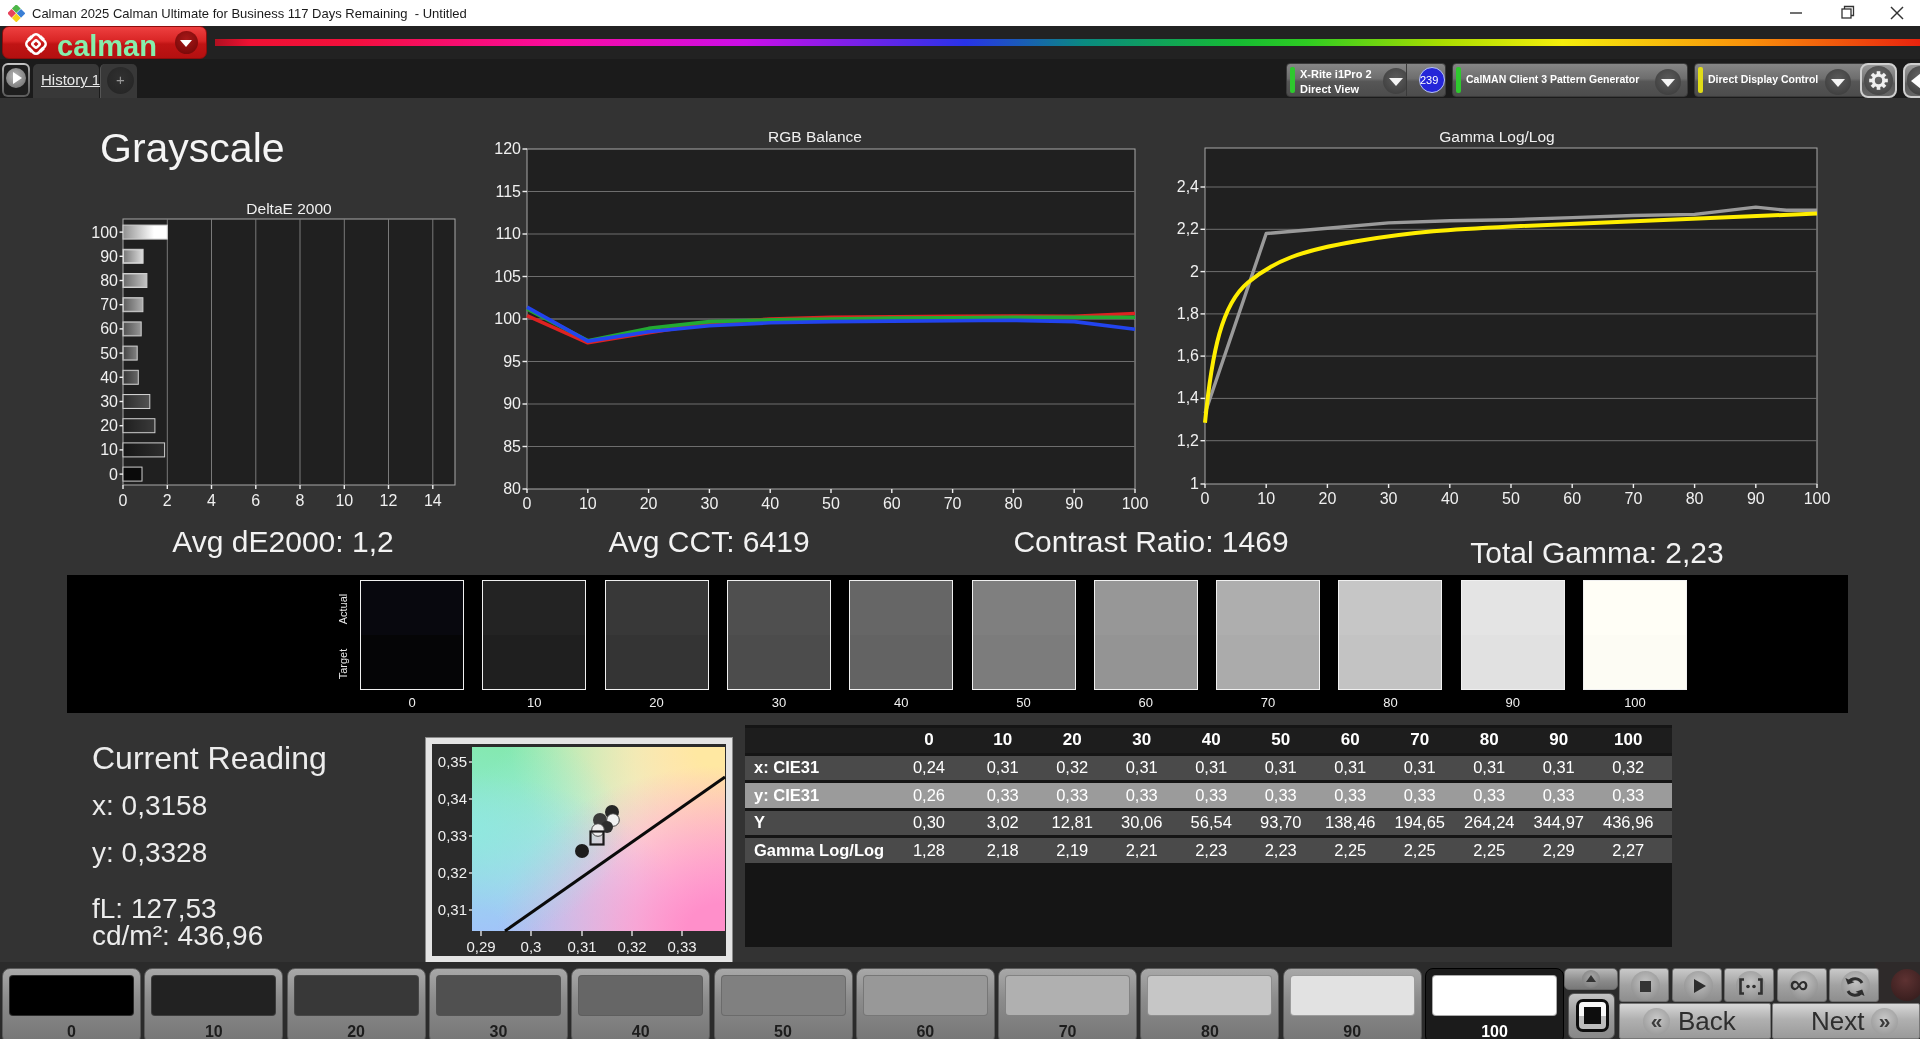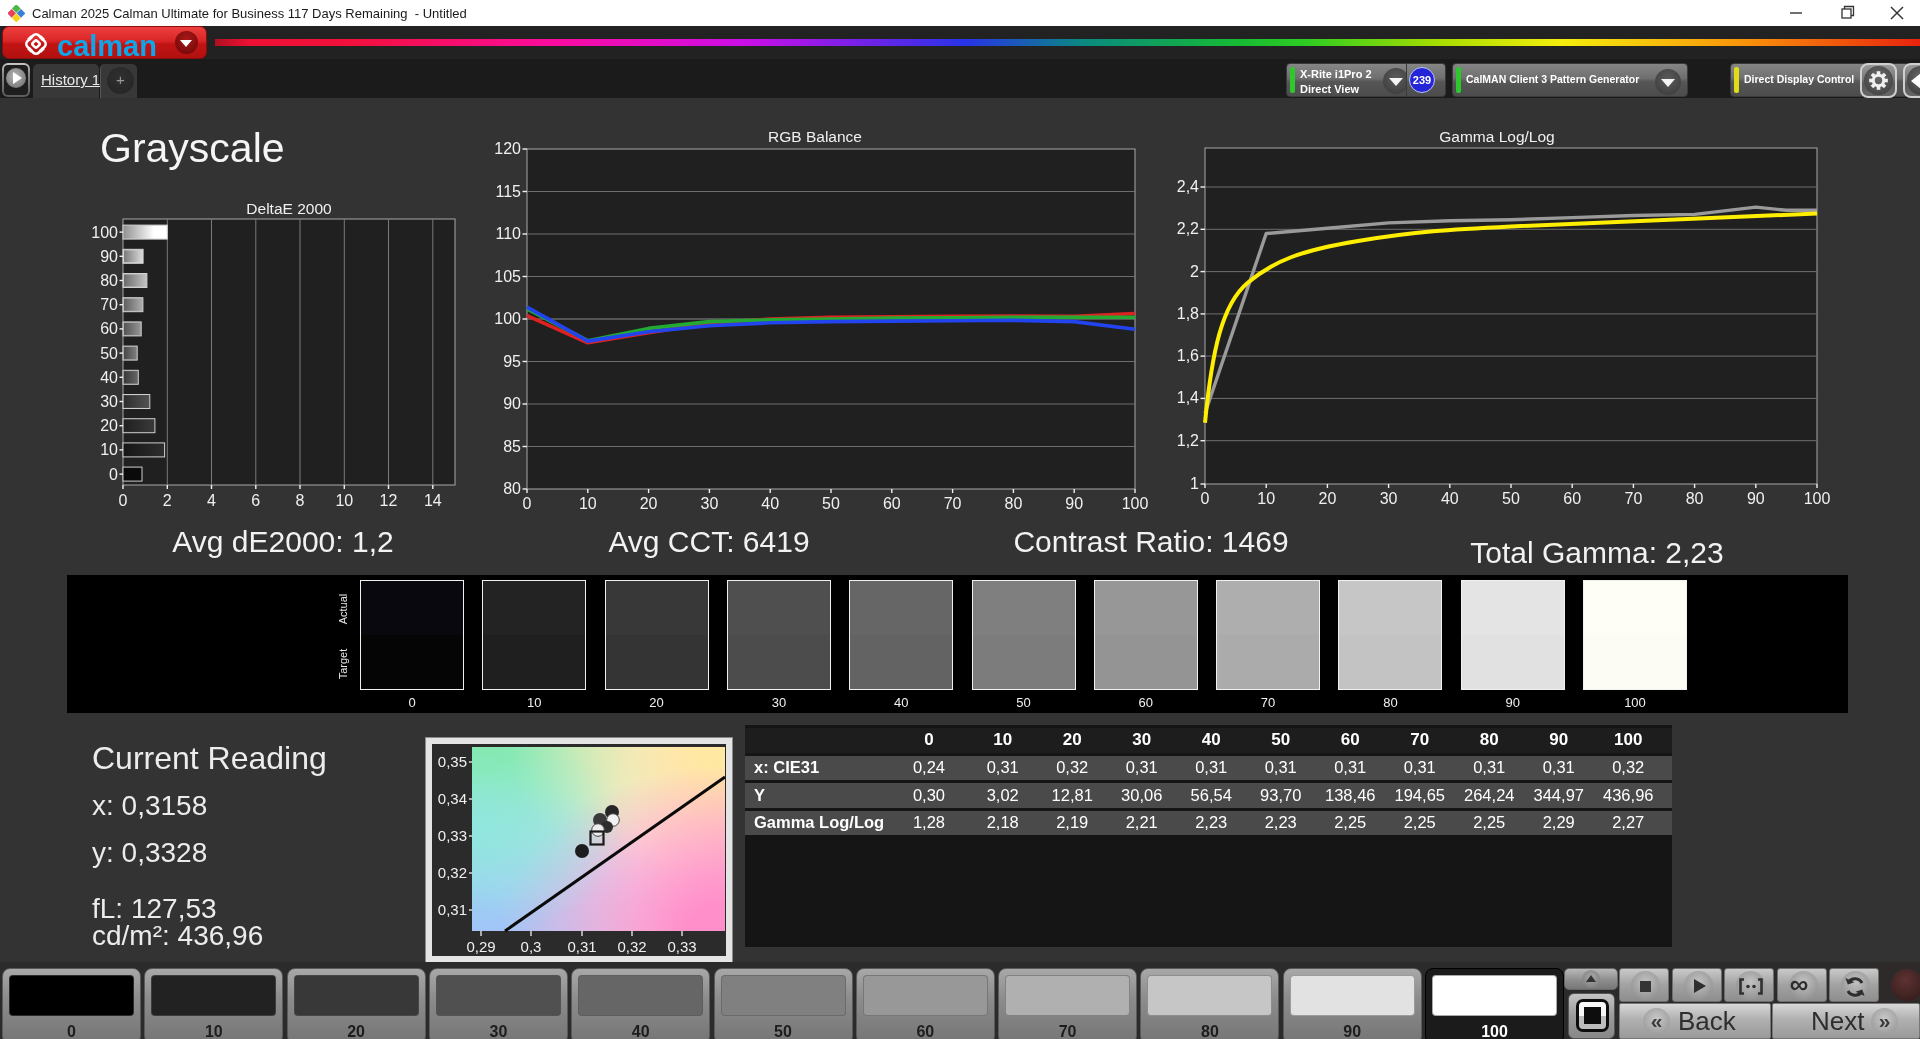--- a/index.html
+++ b/index.html
@@ -85,21 +85,21 @@
 </svg>
 <div class="abs" id="logorow"></div>
 <div class="abs" id="calmanbtn"></div>
 <svg class="abs" style="left:24px;top:32px" width="50" height="24" viewBox="0 0 50 24">
   <g transform="translate(12,12) rotate(45)" fill="none" stroke="#ffffff" stroke-width="2.6" stroke-linejoin="round">
     <rect x="-8" y="-8" width="16" height="16" rx="4"></rect>
     <rect x="-3" y="-3" width="6" height="6" rx="1.5"></rect>
     <path d="M -8.2 -2.6 L -8.2 2.6 M 8.2 -2.6 L 8.2 2.6 M -2.6 -8.2 L 2.6 -8.2 M -2.6 8.2 L 2.6 8.2" stroke-width="3.4"></path>
   </g>
 </svg>
-<div class="abs" style="left:52px;top:30px;width:110px;text-align:center;color:#0ea5e9;font-size:29px;font-weight:bold;letter-spacing:0px;">calman</div>
+<div class="abs" style="left:52px;top:30px;width:110px;text-align:center;color:#86efac;font-size:29px;font-weight:bold;letter-spacing:0px;">calman</div>
 <div class="abs" style="left:175px;top:31px;width:23px;height:23px;border-radius:12px;background:radial-gradient(circle at 50% 35%,#a81818,#7c0a0a 75%);"></div>
 <div class="abs" style="left:180px;top:40px;border-left:6.5px solid transparent;border-right:6.5px solid transparent;border-top:7.5px solid #ffffff;"></div>
 <div class="abs" id="gradbar"></div>
 <div class="abs" id="tabbar"></div>
 
 <div class="abs" style="left:2px;top:63px;width:28px;height:34px;border-radius:6px;background:linear-gradient(#c8c8c8,#8a8a8a 30%,#5a5a5a);padding:2px;">
   <div style="width:100%;height:100%;border-radius:4px;background:#1e1e1e;position:relative;">
     <div style="position:absolute;left:2px;top:3px;width:20px;height:20px;border-radius:10px;background:radial-gradient(circle at 45% 40%,#b8b8b8,#7a7a7a 75%);"></div>
     <div style="position:absolute;left:9px;top:7px;border-top:6px solid transparent;border-bottom:6px solid transparent;border-left:9px solid #ffffff;"></div>
   </div>
@@ -109,28 +109,28 @@
   <div style="position:absolute;left:6px;top:3px;width:27px;height:27px;border-radius:14px;background:radial-gradient(circle at 50% 40%,#303030,#262626 80%);text-align:center;font-size:15px;line-height:26px;">+</div>
 </div>
 
 <div class="dd" style="left:1286px;width:160px;">
   <div class="ddbar" style="background:#2ec82e;"></div>
   <div style="position:absolute;left:13px;top:3px;font-size:11px;line-height:14.5px;white-space:nowrap;">X-Rite i1Pro 2<br>Direct View</div>
   <div class="ddarrow" style="left:96px;top:4px;"></div>
   <div style="position:absolute;left:139px;top:0;bottom:0;width:1px;background:#3c3c3c;"></div>
 </div>
 <div class="dd" style="left:1406px;width:40px;border-radius:0 4px 4px 0;">
-  <div style="position:absolute;left:2px;top:3px;width:26px;height:26px;border-radius:14px;background:#2525d8;border:1.5px solid #b8c4f8;color:#fff;font-size:11px;font-weight:bold;text-align:center;line-height:25px;">239</div>
+  <div style="position:absolute;left:12px;top:3px;width:26px;height:26px;border-radius:14px;background:#2525d8;border:1.5px solid #b8c4f8;color:#fff;font-size:11px;font-weight:normal;line-height:25px;">239</div>
 </div>
 <div class="dd" style="left:1452px;width:236px;">
   <div class="ddbar" style="background:#2ec82e;"></div>
   <div style="position:absolute;left:13px;top:9px;font-size:10.5px;white-space:nowrap;">CalMAN Client 3 Pattern Generator</div>
   <div class="ddarrow" style="left:202px;top:5px;"></div>
 </div>
-<div class="dd" style="left:1694px;width:180px;margin-left:36px;">
+<div class="dd" style="left:1694px;width:180px;">
   <div class="ddbar" style="background:#e0dc18;"></div>
   <div style="position:absolute;left:13px;top:9px;font-size:10.5px;white-space:nowrap;">Direct Display Control</div>
   <div class="ddarrow" style="left:130px;top:5px;"></div>
 </div>
 <div class="iconbtn" style="left:1860px;top:63px;width:37px;height:35px;">
   <div style="position:absolute;left:2px;top:1px;width:29px;height:29px;border-radius:15px;background:radial-gradient(circle at 50% 40%,#6a6a6a,#454545 80%);"></div>
   <svg style="position:absolute;left:5px;top:4px;" width="23" height="23" viewBox="0 0 23 23">
     <g transform="translate(11.5,11.5)" fill="#f0f0f0">
       <circle r="5.2" fill="none" stroke="#f0f0f0" stroke-width="3"></circle>
       <g>
@@ -534,20 +534,34 @@
           <td>0,32</td>
           <td>0,31</td>
           <td>0,31</td>
           <td>0,31</td>
           <td>0,31</td>
           <td>0,31</td>
           <td>0,31</td>
           <td>0,31</td>
           <td>0,32</td>
         </tr>
+<tr class="lite">
+          <td class="lab">y: CIE31</td>
+          <td>0,26</td>
+          <td>0,33</td>
+          <td>0,33</td>
+          <td>0,33</td>
+          <td>0,33</td>
+          <td>0,33</td>
+          <td>0,33</td>
+          <td>0,33</td>
+          <td>0,33</td>
+          <td>0,33</td>
+          <td>0,33</td>
+        </tr>
 <tr class="dark">
           <td class="lab">Y</td>
           <td>0,30</td>
           <td>3,02</td>
           <td>12,81</td>
           <td>30,06</td>
           <td>56,54</td>
           <td>93,70</td>
           <td>138,46</td>
           <td>194,65</td>

